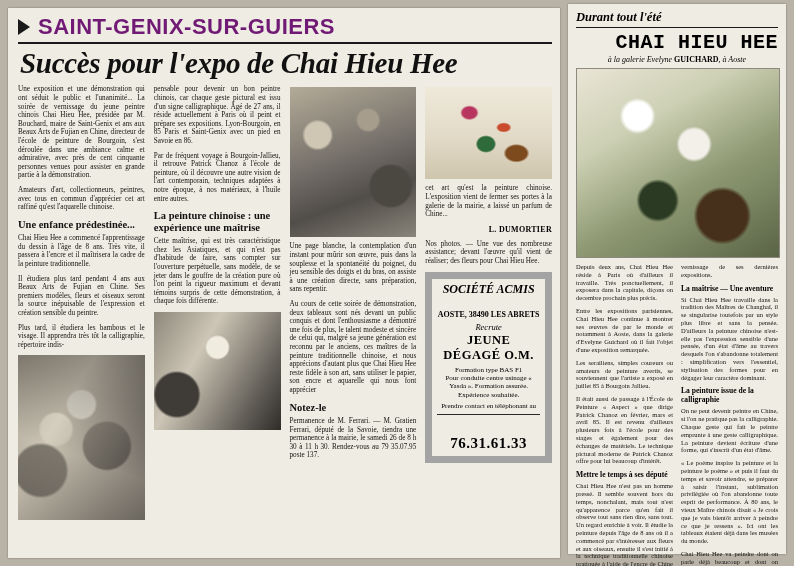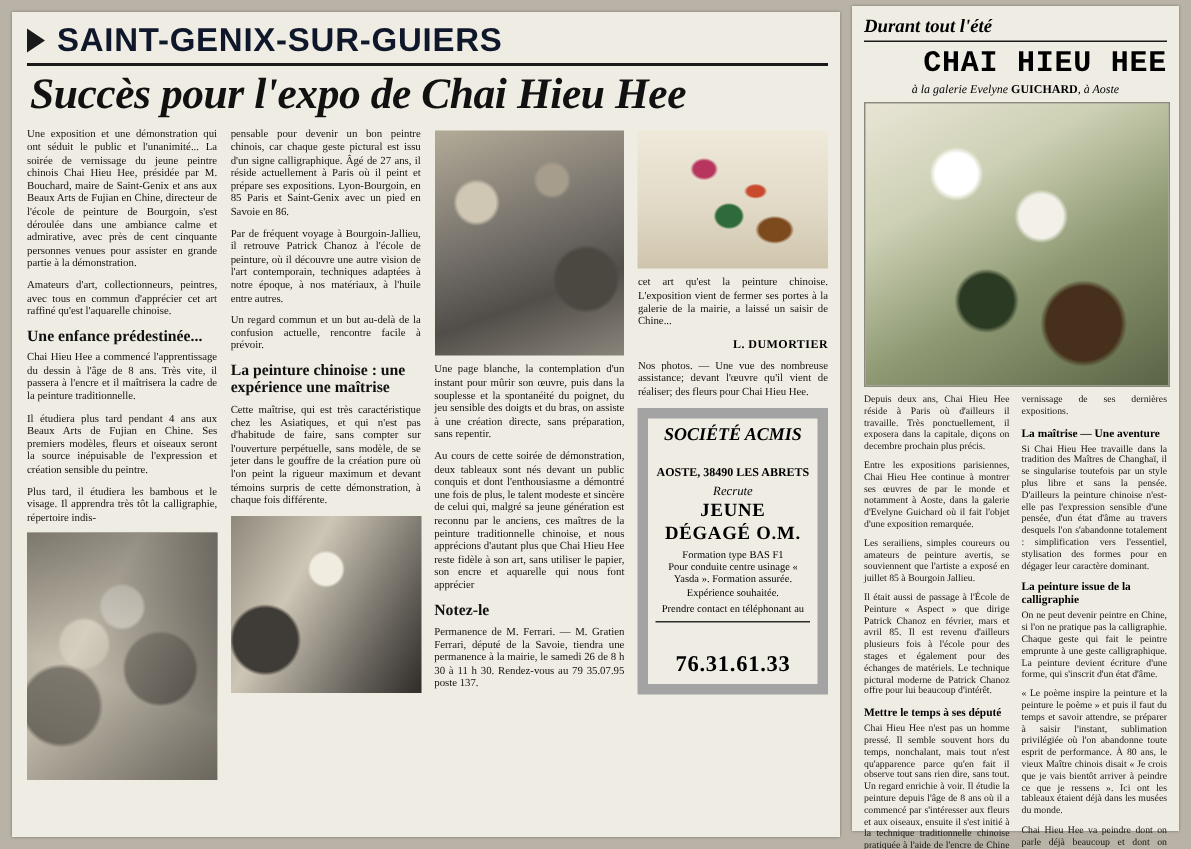--- a/index.html
+++ b/index.html
@@ -33,21 +33,21 @@
     display:flex;align-items:center;gap:8px;
     border-bottom:2px solid #1a1a1a;
     padding-bottom:2px;margin-bottom:4px;
   }
   .tri{
     width:0;height:0;border-top:8px solid transparent;border-bottom:8px solid transparent;
     border-left:12px solid #1a1a1a;flex:0 0 auto;
   }
   .kicker-text{
     font-family:"Liberation Sans", sans-serif;
-    font-weight:bold;font-size:22px;letter-spacing:.5px;color:#0f172a;
+    font-weight:bold;font-size:22px;letter-spacing:.5px;color:#701a75;
     white-space:nowrap;
   }
   .headline{
     font-family:"Liberation Serif", serif;
     font-weight:bold;font-style:italic;font-size:29px;line-height:1.05;
     color:#111;margin:4px 0 7px 2px;letter-spacing:-.3px;
   }
   
   .cols{
     display:flex;gap:9px;
@@ -166,37 +166,36 @@
         <p>Il étudiera plus tard pendant 4 ans aux Beaux Arts de Fujian en Chine. Ses premiers modèles, fleurs et oiseaux seront la source inépuisable de l'expression et création sensible du peintre.</p>
         <p>Plus tard, il étudiera les bambous et le visage. Il apprendra très tôt la calligraphie, répertoire indis-</p>
         <div class="photo p4 tex-b">
             <div class="ph-inner tex-c" style="opacity:.55"></div>
           </div>
       </div>
 
       <div class="col">
         <p>pensable pour devenir un bon peintre chinois, car chaque geste pictural est issu d'un signe calligraphique. Âgé de 27 ans, il réside actuellement à Paris où il peint et prépare ses expositions. Lyon-Bourgoin, en 85 Paris et Saint-Genix avec un pied en Savoie en 86.</p>
         <p>Par de fréquent voyage à Bourgoin-Jallieu, il retrouve Patrick Chanoz à l'école de peinture, où il découvre une autre vision de l'art contemporain, techniques adaptées à notre époque, à nos matériaux, à l'huile entre autres.</p>
-        <p>Un regard commun et un but au-delà de la confusion actuelle, rencontre facile à prévoir.</p>
         <div class="sub">La peinture chinoise : une expérience une maîtrise</div>
         <p>Cette maîtrise, qui est très caractéristique chez les Asiatiques, et qui n'est pas d'habitude de faire, sans compter sur l'ouverture perpétuelle, sans modèle, de se jeter dans le gouffre de la création pure où l'on peint la rigueur maximum et devant témoins surpris de cette démonstration, à chaque fois différente.</p>
         <div class="photo p3 tex-c"></div>
       </div>
 
       <div class="col">
         <div class="photo p1 tex-a"></div>
         <p>Une page blanche, la contemplation d'un instant pour mûrir son œuvre, puis dans la souplesse et la spontanéité du poignet, du jeu sensible des doigts et du bras, on assiste à une création directe, sans préparation, sans repentir.</p>
         <p>Au cours de cette soirée de démonstration, deux tableaux sont nés devant un public conquis et dont l'enthousiasme a démontré une fois de plus, le talent modeste et sincère de celui qui, malgré sa jeune génération est reconnu par le anciens, ces maîtres de la peinture traditionnelle chinoise, et nous apprécions d'autant plus que Chai Hieu Hee reste fidèle à son art, sans utiliser le papier, son encre et aquarelle qui nous font apprécier</p>
         <div class="sub">Notez-le</div>
         <p>Permanence de M. Ferrari. — M. Gratien Ferrari, député de la Savoie, tiendra une permanence à la mairie, le samedi 26 de 8 h 30 à 11 h 30. Rendez-vous au 79 35.07.95 poste 137.</p>
       </div>
 
       <div class="col">
         <div class="photo p2 tex-paint"></div>
-        <p>cet art qu'est la peinture chinoise. L'exposition vient de fermer ses portes à la galerie de la mairie, a laissé un saisir de Chine...</p>
+        <p>cet art qu'est la peinture chinoise. L'exposition vient de fermer ses portes à la galerie de la mairie, a laissé un parfum de Chine...</p>
         <div class="byline">L. DUMORTIER</div>
         <p>Nos photos. — Une vue des nombreuse assistance; devant l'œuvre qu'il vient de réaliser; des fleurs pour Chai Hieu Hee.</p>
 
         <div class="adbox">
           <div class="ad-t1">SOCIÉTÉ ACMIS</div>
           <div class="ad-t2">AOSTE, 38490 LES ABRETS</div>
           <div class="ad-t3">Recrute</div>
           <div class="ad-t4">JEUNE DÉGAGÉ O.M.</div>
           <div class="ad-t5" style="white-space:pre-line">Formation type BAS F1
 Pour conduite centre usinage « Yasda ». Formation assurée. Expérience souhaitée.</div>

